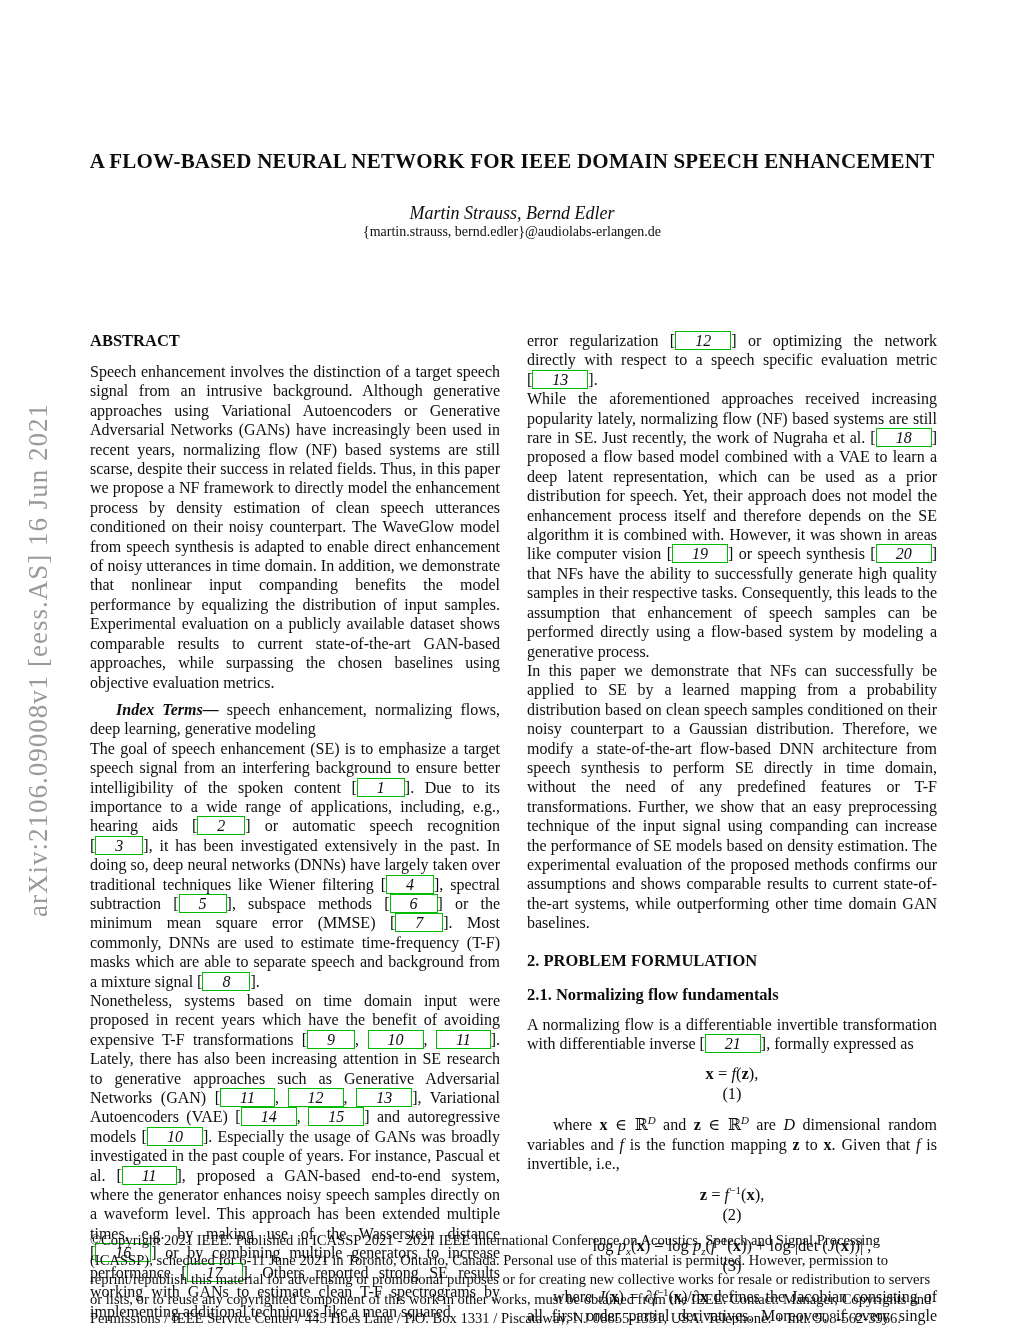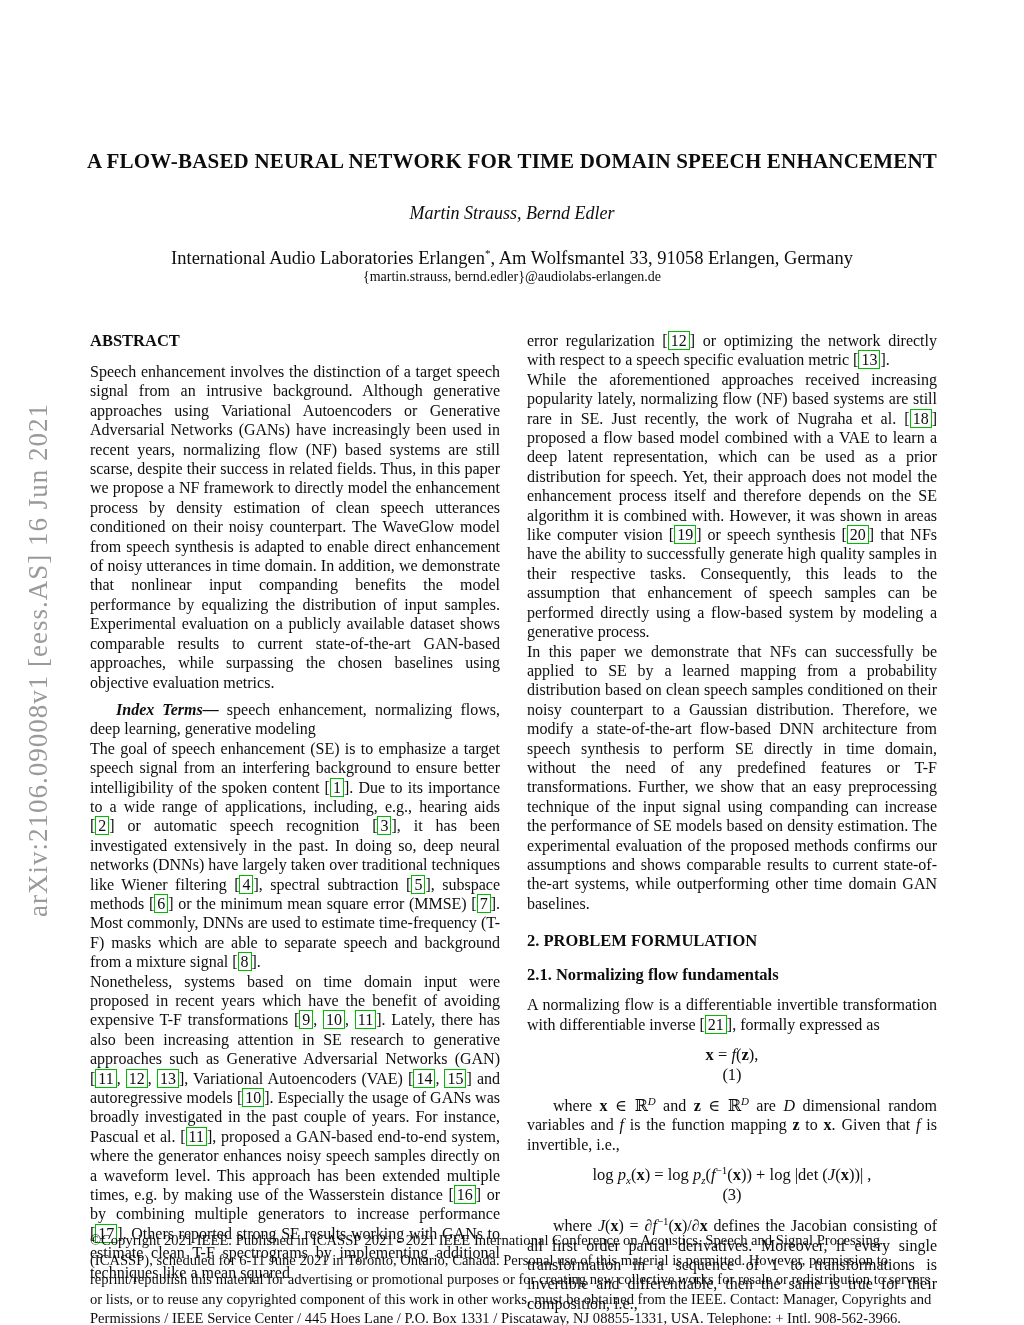--- a/index.html
+++ b/index.html
@@ -24,43 +24,42 @@
   
   .columns { position:absolute; top:331px; left:90px; width:848px; display:flex; gap:27px; }
   .col { width:410px; }
   .sec-heading { font-size:16.5px; font-weight:bold; text-align:left; margin:0 0 11px 0; }
   .sec-heading.spaced { margin-top:20px; }
   .subsec-heading { font-size:16.5px; font-weight:bold; text-align:left; margin:14px 0 10px 0;font-family:Liberation Serif, serif; }
   p.body { margin:0; font-size:16px; line-height:19.4px; text-align:justify; }
   p.indent { text-indent:26px;margin-top:8px; }
   .index-terms { margin-top:10px; }
   .it-label { font-weight:bold; font-style:italic; }
-  .cite { border:1.5px solid #00bb00; padding:0 2px; }
+  .cite { border:1.5px solid #00bb00; padding:0 19px;font-style:italic; }
   .equation { display:flex; align-items:center; margin:11px 0; font-size:16.5px; line-height:20px;flex-direction:column; }
   .eq-body { flex:1; text-align:center; }
   .eq-num { text-align:right; }
   sup { font-size:11px; line-height:0; }
   sub { font-size:11px; line-height:0; }
   
   .fn-block { position:absolute; left:90px; top:1172px; width:414px; font-size:13.8px; line-height:17.5px; text-align:justify; }
   .fn-rule { width:148px; border:0; border-top:1.6px solid #000; margin:0 0 6px 0; }
   
   .copyright { position:absolute; left:90px; top:1231px; width:852px; font-size:14.6px; line-height:19.5px; text-align:left; }
 </style>
 </head>
 <body>
 
 <div class="page">
 
   <div class="arxiv-sidebar">arXiv:2106.09008v1 [eess.AS] 16 Jun 2021</div>
 
   <div class="header">
-    <div class="title">A FLOW-BASED NEURAL NETWORK FOR TIME DOMAIN SPEECH ENHANCEMENT</div>
+    <div class="title">A FLOW-BASED NEURAL NETWORK FOR IEEE DOMAIN SPEECH ENHANCEMENT</div>
     <div class="authors">Martin Strauss, Bernd Edler</div>
-    <div class="affiliation">International Audio Laboratories Erlangen<sup>*</sup>, Am Wolfsmantel 33, 91058 Erlangen, Germany</div>
     <div class="email">{martin.strauss, bernd.edler}@audiolabs-erlangen.de</div>
   </div>
 
   <div class="columns">
 
     <div class="col">
       <div class="sec-heading">ABSTRACT</div>
       <p class="body">Speech enhancement involves the distinction of a target speech signal from an intrusive background. Although generative approaches using Variational Autoencoders or Generative Adversarial Networks (GANs) have increasingly been used in recent years, normalizing flow (NF) based systems are still scarse, despite their success in related fields. Thus, in this paper we propose a NF framework to directly model the enhancement process by density estimation of clean speech utterances conditioned on their noisy counterpart. The WaveGlow model from speech synthesis is adapted to enable direct enhancement of noisy utterances in time domain. In addition, we demonstrate that nonlinear input companding benefits the model performance by equalizing the distribution of input samples. Experimental evaluation on a publicly available dataset shows comparable results to current state-of-the-art GAN-based approaches, while surpassing the chosen baselines using objective evaluation metrics.</p>
       <p class="body index-terms indent"><span class="it-label">Index Terms—</span><span> speech enhancement, normalizing flows, deep learning, generative modeling</span></p>
       <p class="body">The goal of speech enhancement (SE) is to emphasize a target speech signal from an interfering background to ensure better intelligibility of the spoken content [<span class="cite">1</span>]. Due to its importance to a wide range of applications, including, e.g., hearing aids [<span class="cite">2</span>] or automatic speech recognition [<span class="cite">3</span>], it has been investigated extensively in the past. In doing so, deep neural networks (DNNs) have largely taken over traditional techniques like Wiener filtering [<span class="cite">4</span>], spectral subtraction [<span class="cite">5</span>], subspace methods [<span class="cite">6</span>] or the minimum mean square error (MMSE) [<span class="cite">7</span>]. Most commonly, DNNs are used to estimate time-frequency (T-F) masks which are able to separate speech and background from a mixture signal [<span class="cite">8</span>].</p>
@@ -73,20 +72,24 @@
       <p class="body">In this paper we demonstrate that NFs can successfully be applied to SE by a learned mapping from a probability distribution based on clean speech samples conditioned on their noisy counterpart to a Gaussian distribution. Therefore, we modify a state-of-the-art flow-based DNN architecture from speech synthesis to perform SE directly in time domain, without the need of any predefined features or T-F transformations. Further, we show that an easy preprocessing technique of the input signal using companding can increase the performance of SE models based on density estimation. The experimental evaluation of the proposed methods confirms our assumptions and shows comparable results to current state-of-the-art systems, while outperforming other time domain GAN baselines.</p>
       <div class="sec-heading spaced" style="margin-top:18px; margin-bottom:14px;">2. PROBLEM FORMULATION</div>
       <div class="subsec-heading">2.1. Normalizing flow fundamentals</div>
       <p class="body">A normalizing flow is a differentiable invertible transformation with differentiable inverse [<span class="cite">21</span>], formally expressed as</p>
       <div class="equation">
         <span class="eq-body"><b>x</b> = <i>f</i>(<b>z</b>),</span>
         <span class="eq-num">(1)</span>
       </div>
       <p class="body indent">where <b>x</b> ∈ ℝ<sup><i>D</i></sup> and <b>z</b> ∈ ℝ<sup><i>D</i></sup> are <i>D</i> dimensional random variables and <i>f</i> is the function mapping <b>z</b> to <b>x</b>. Given that <i>f</i> is invertible, i.e.,</p>
       <div class="equation">
+        <span class="eq-body"><b>z</b> = <i>f</i><sup>−1</sup>(<b>x</b>),</span>
+        <span class="eq-num">(2)</span>
+      </div>
+      <div class="equation">
         <span class="eq-body">log <i>p<sub>x</sub></i>(<b>x</b>) = log <i>p<sub>z</sub></i>(<i>f</i><sup>−1</sup>(<b>x</b>)) + log |det (<i>J</i>(<b>x</b>))| ,</span>
         <span class="eq-num">(3)</span>
       </div>
       <p class="body indent">where <i>J</i>(<b>x</b>) = ∂<i>f</i><sup>−1</sup>(<b>x</b>)/∂<b>x</b> defines the Jacobian consisting of all first order partial derivatives. Moreover, if every single transformation in a sequence of 1 to  transformations is invertible and differentiable, then the same is true for their composition, i.e.,</p>
 
     </div>
 
   </div>
 
 

